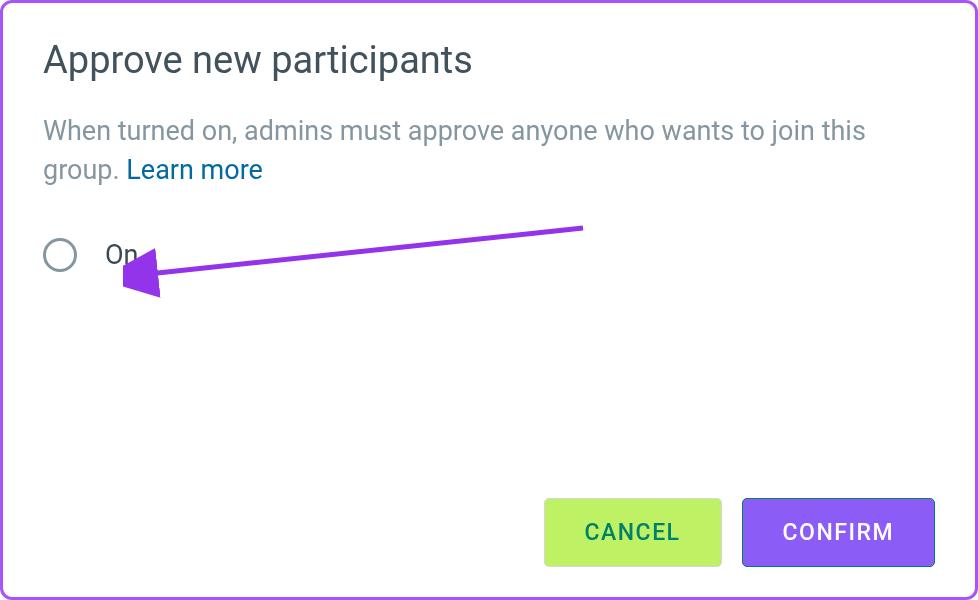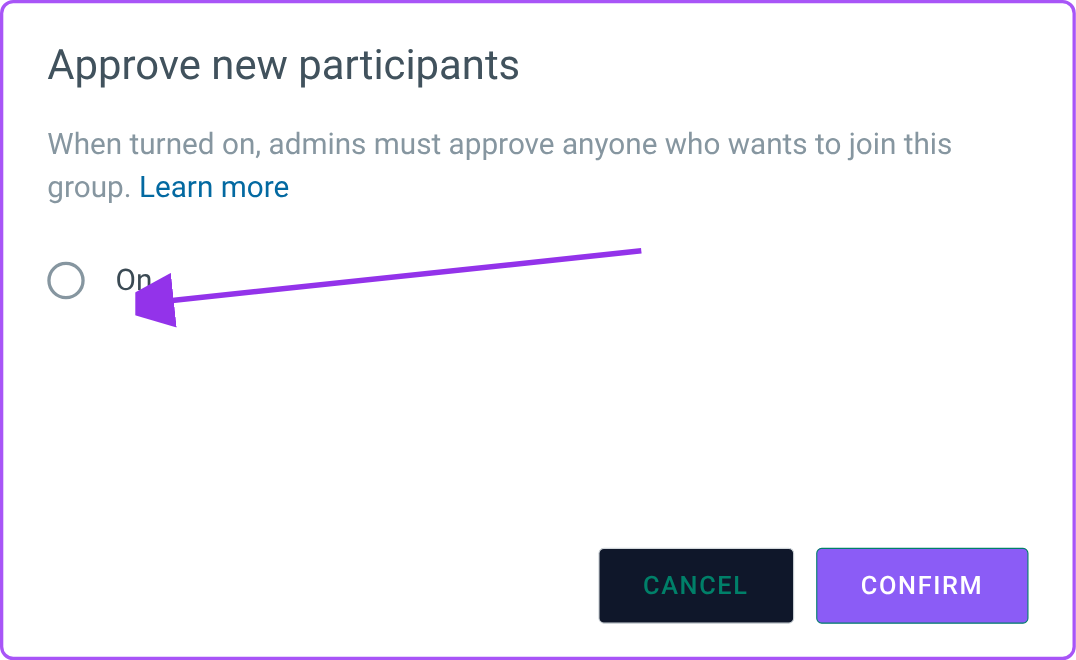--- a/index.html
+++ b/index.html
@@ -92,21 +92,21 @@
       font-size: 23px;
       font-weight: 500;
       letter-spacing: 1.5px;
       padding: 20px 40px;
       border-radius: 5px;
       cursor: pointer;
       text-transform: uppercase;
       font-family: inherit;
     }
     .btn-cancel {
-      background: #0f172a;
+      background: #bef264;
       border: 1.5px solid #d1d7db;
       color: #008069;
     }
     .btn-confirm {
       background: #8b5cf6;
       border: 1.5px solid #008069;
       color: #fff;
     }
     .arrow-annotation {
       position: absolute;

